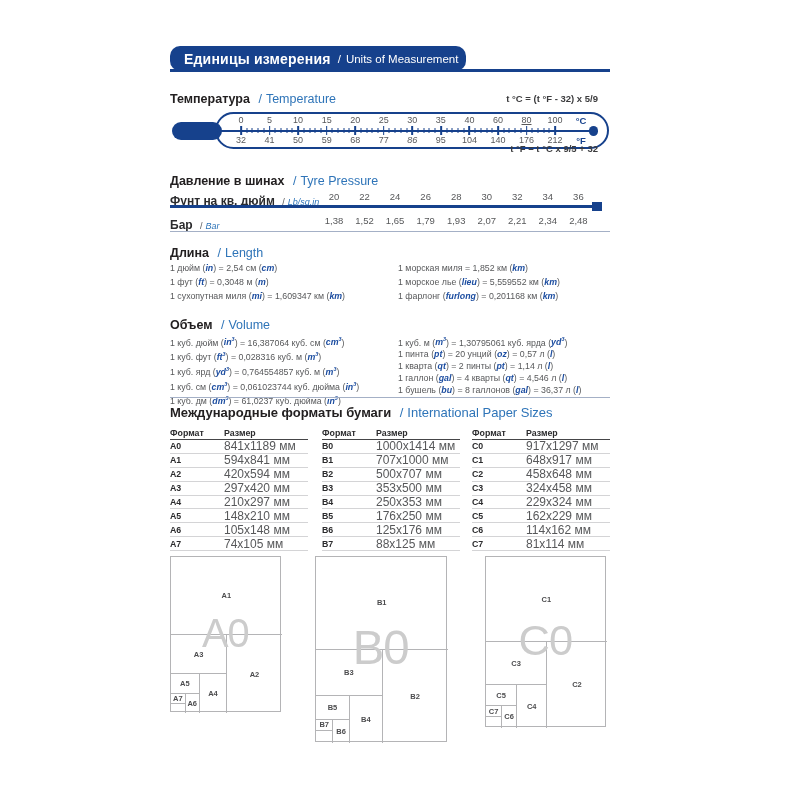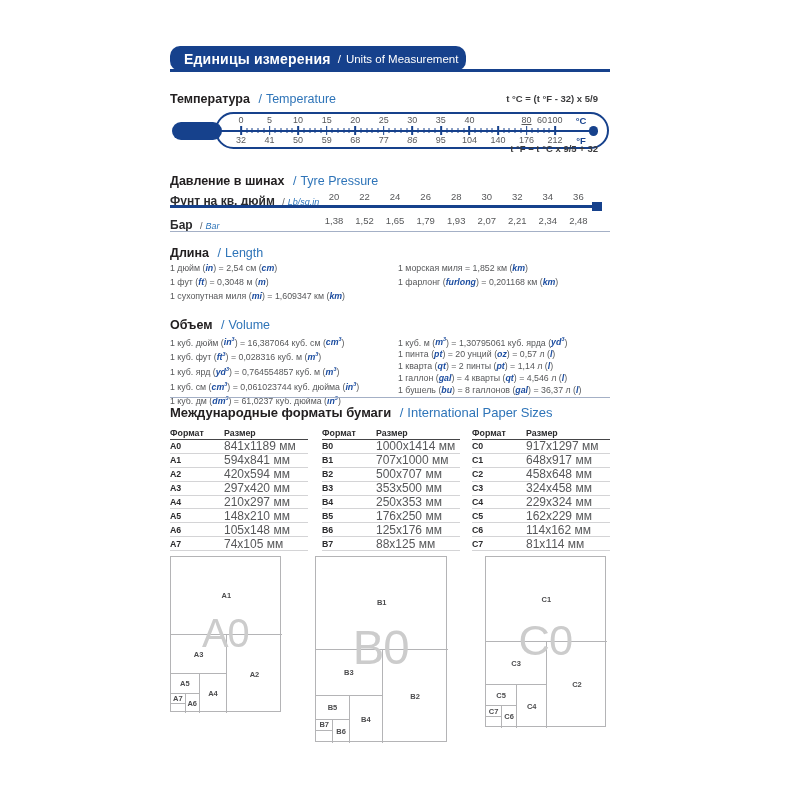--- a/index.html
+++ b/index.html
@@ -158,21 +158,21 @@
       <div class="thermo-row row-c">
           <span class="scale-num" style="left: 71px;">0</span>
           <span class="scale-num" style="left: 99.55px;">5</span>
           <span class="scale-num" style="left: 128.1px;">10</span>
           <span class="scale-num" style="left: 156.65px;">15</span>
           <span class="scale-num" style="left: 185.2px;">20</span>
           <span class="scale-num" style="left: 213.75px;">25</span>
           <span class="scale-num" style="left: 242.3px;">30</span>
           <span class="scale-num" style="left: 270.85px;">35</span>
           <span class="scale-num" style="left: 299.4px;">40</span>
-          <span class="scale-num" style="left: 327.95px; margin-left: 44px;">60</span>
+          <span class="scale-num" style="left: 327.95px;">60</span>
           <span class="scale-num" style="left: 356.5px; text-decoration: underline;">80</span>
           <span class="scale-num" style="left: 385.05px;">100</span>
         </div>
       <div class="thermo-row row-f">
           <span class="scale-num" style="left: 71px;">32</span>
           <span class="scale-num" style="left: 99.55px;">41</span>
           <span class="scale-num" style="left: 128.1px;">50</span>
           <span class="scale-num" style="left: 156.65px;">59</span>
           <span class="scale-num" style="left: 185.2px;">68</span>
           <span class="scale-num" style="left: 213.75px;">77</span>
@@ -210,20 +210,21 @@
       <span class="t-ru">Длина</span>
       <span class="t-en"><span class="s">/</span><span>Length</span></span>
     </div>
     <div class="conv-col len" style="left:0;top:262px;width:225px">
         <div class="conv-item">1 дюйм (<span class="u">in</span>) = 2,54 см (<span class="u">cm</span>)</div>
         <div class="conv-item">1 фут (<span class="u">ft</span>) = 0,3048 м (<span class="u">m</span>)</div>
         <div class="conv-item">1 сухопутная миля (<span class="u">mi</span>) = 1,609347 км (<span class="u">km</span>)</div>
       </div>
     <div class="conv-col len" style="left:228px;top:262px;width:212px">
         <div class="conv-item">1 морская миля = 1,852 км (<span class="u">km</span>)</div>
+        <div class="conv-item">1 морское лье (<span class="u">lieu</span>) = 5,559552 км (<span class="u">km</span>)</div>
         <div class="conv-item">1 фарлонг (<span class="u">furlong</span>) = 0,201168 км (<span class="u">km</span>)</div>
       </div>
 
     <div class="sec-title" style="top:315px">
       <span class="t-ru">Объем</span>
       <span class="t-en"><span class="s">/</span><span>Volume</span></span>
     </div>
     <div class="conv-col vol" style="left:0;top:334.5px;width:225px">
         <div class="conv-item">1 куб. дюйм (<span class="u">in<sup>3</sup></span>) = 16,387064 куб. см (<span class="u">cm<sup>3</sup></span>)</div>
         <div class="conv-item">1 куб. фут (<span class="u">ft<sup>3</sup></span>) = 0,028316 куб. м (<span class="u">m<sup>3</sup></span>)</div>

